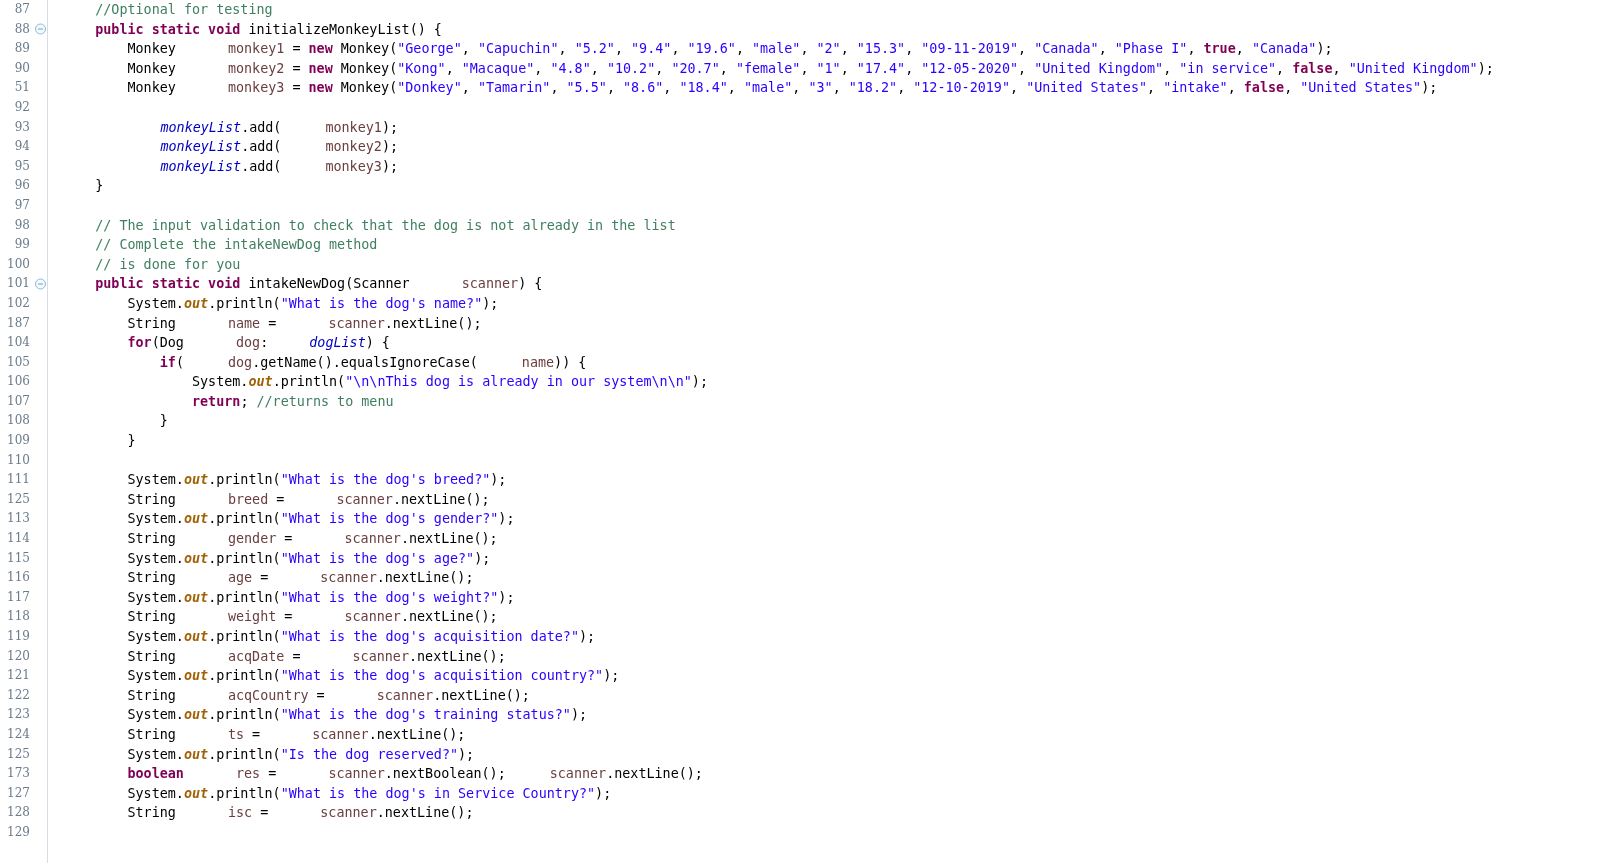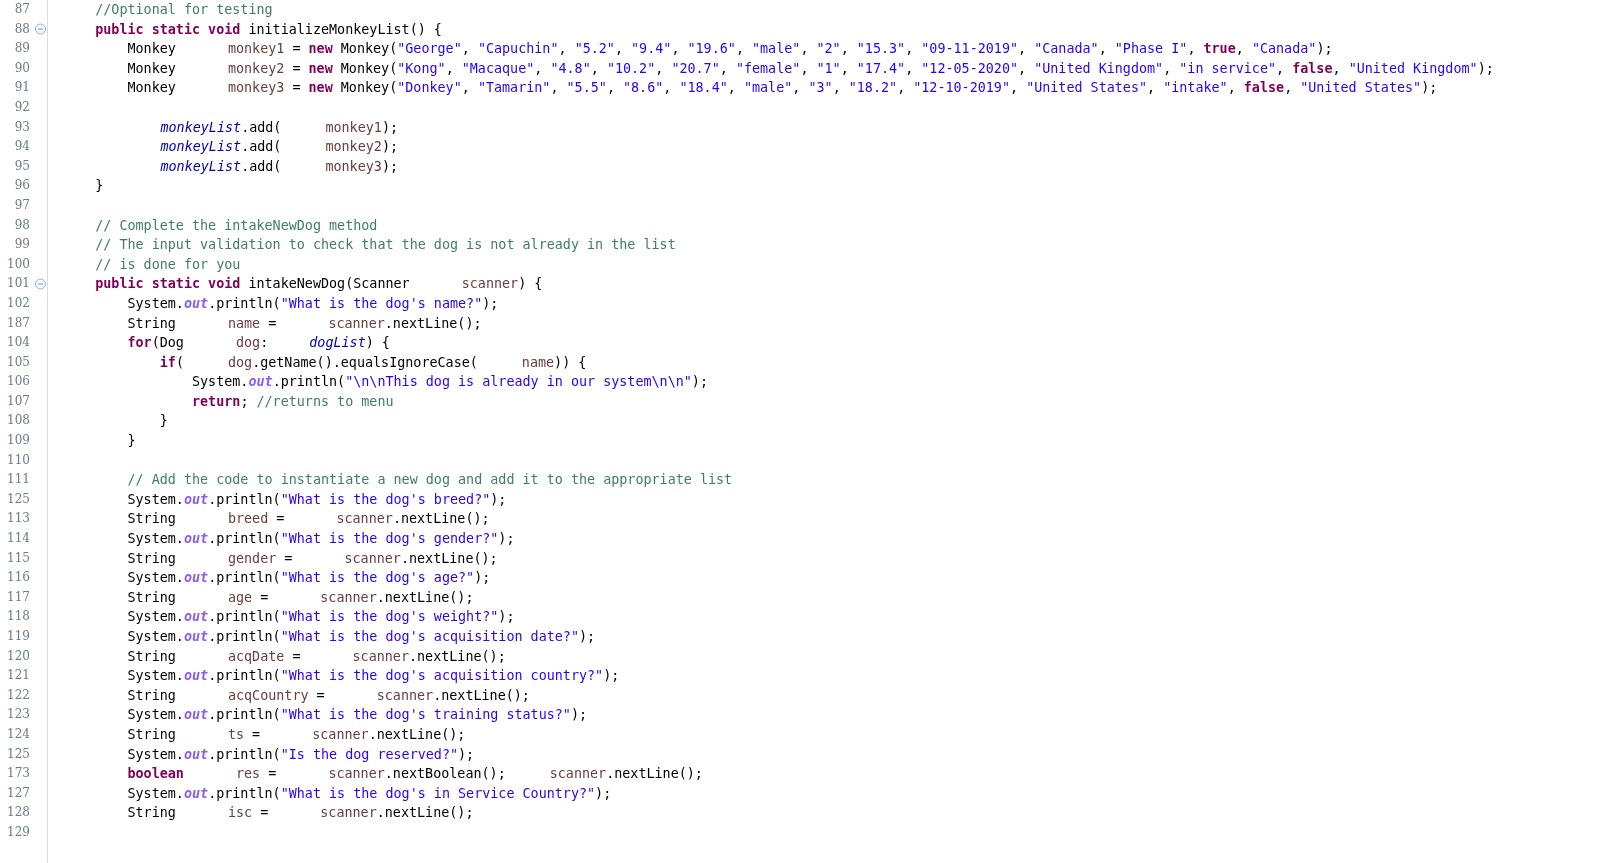--- a/index.html
+++ b/index.html
@@ -71,35 +71,35 @@
     line-height: 19.6px;
     white-space: pre;
     padding-left: 15px;
     color: #000000;
   }
   
   .kw   { color: #7f0055; font-weight: bold; }
   .str  { color: #2a00ff; }
   .cmt  { color: #3f7f5f; }
   .fld  { color: #0000c0; font-style: italic; margin-left: 33px; }
-  .sfld { color: #8b5cf6; font-weight: bold; font-style: italic; }
+  .sfld { color: #a16207; font-weight: bold; font-style: italic; }
   .var  { color: #6a3e3e; margin-left: 44px; }
   .pl   { color: #000000; }
 </style>
 </head>
 <body>
 
 <div id="editor">
 
   <div id="gutter">
       <div class="gl"><span>87</span></div>
       <div class="gl"><span>88</span><span class="fold"></span></div>
       <div class="gl"><span>89</span></div>
       <div class="gl"><span>90</span></div>
-      <div class="gl"><span>91</span></div>
+      <div class="gl"><span>51</span></div>
       <div class="gl"><span>92</span></div>
       <div class="gl"><span>93</span></div>
       <div class="gl"><span>94</span></div>
       <div class="gl"><span>95</span></div>
       <div class="gl"><span>96</span></div>
       <div class="gl"><span>97</span></div>
       <div class="gl"><span>98</span></div>
       <div class="gl"><span>99</span></div>
       <div class="gl"><span>100</span></div>
       <div class="gl"><span>101</span><span class="fold"></span></div>
@@ -138,41 +138,41 @@
       <div class="ln"><span class="pl">    </span><span class="kw">public static void</span><span class="pl"> initializeMonkeyList() {</span></div>
       <div class="ln"><span class="pl">        Monkey </span><span class="var">monkey1</span><span class="pl"> = </span><span class="kw">new</span><span class="pl"> Monkey(</span><span class="str">"George"</span><span class="pl">, </span><span class="str">"Capuchin"</span><span class="pl">, </span><span class="str">"5.2"</span><span class="pl">, </span><span class="str">"9.4"</span><span class="pl">, </span><span class="str">"19.6"</span><span class="pl">, </span><span class="str">"male"</span><span class="pl">, </span><span class="str">"2"</span><span class="pl">, </span><span class="str">"15.3"</span><span class="pl">, </span><span class="str">"09-11-2019"</span><span class="pl">, </span><span class="str">"Canada"</span><span class="pl">, </span><span class="str">"Phase I"</span><span class="pl">, </span><span class="kw">true</span><span class="pl">, </span><span class="str">"Canada"</span><span class="pl">);</span></div>
       <div class="ln"><span class="pl">        Monkey </span><span class="var">monkey2</span><span class="pl"> = </span><span class="kw">new</span><span class="pl"> Monkey(</span><span class="str">"Kong"</span><span class="pl">, </span><span class="str">"Macaque"</span><span class="pl">, </span><span class="str">"4.8"</span><span class="pl">, </span><span class="str">"10.2"</span><span class="pl">, </span><span class="str">"20.7"</span><span class="pl">, </span><span class="str">"female"</span><span class="pl">, </span><span class="str">"1"</span><span class="pl">, </span><span class="str">"17.4"</span><span class="pl">, </span><span class="str">"12-05-2020"</span><span class="pl">, </span><span class="str">"United Kingdom"</span><span class="pl">, </span><span class="str">"in service"</span><span class="pl">, </span><span class="kw">false</span><span class="pl">, </span><span class="str">"United Kingdom"</span><span class="pl">);</span></div>
       <div class="ln"><span class="pl">        Monkey </span><span class="var">monkey3</span><span class="pl"> = </span><span class="kw">new</span><span class="pl"> Monkey(</span><span class="str">"Donkey"</span><span class="pl">, </span><span class="str">"Tamarin"</span><span class="pl">, </span><span class="str">"5.5"</span><span class="pl">, </span><span class="str">"8.6"</span><span class="pl">, </span><span class="str">"18.4"</span><span class="pl">, </span><span class="str">"male"</span><span class="pl">, </span><span class="str">"3"</span><span class="pl">, </span><span class="str">"18.2"</span><span class="pl">, </span><span class="str">"12-10-2019"</span><span class="pl">, </span><span class="str">"United States"</span><span class="pl">, </span><span class="str">"intake"</span><span class="pl">, </span><span class="kw">false</span><span class="pl">, </span><span class="str">"United States"</span><span class="pl">);</span></div>
       <div class="ln">&nbsp;</div>
       <div class="ln"><span class="pl">        </span><span class="fld">monkeyList</span><span class="pl">.add(</span><span class="var">monkey1</span><span class="pl">);</span></div>
       <div class="ln"><span class="pl">        </span><span class="fld">monkeyList</span><span class="pl">.add(</span><span class="var">monkey2</span><span class="pl">);</span></div>
       <div class="ln"><span class="pl">        </span><span class="fld">monkeyList</span><span class="pl">.add(</span><span class="var">monkey3</span><span class="pl">);</span></div>
       <div class="ln"><span class="pl">    }</span></div>
       <div class="ln">&nbsp;</div>
+      <div class="ln"><span class="pl">    </span><span class="cmt">// The input validation to check that the dog is not already in the list</span></div>
       <div class="ln"><span class="pl">    </span><span class="cmt">// Complete the intakeNewDog method</span></div>
-      <div class="ln"><span class="pl">    </span><span class="cmt">// The input validation to check that the dog is not already in the list</span></div>
       <div class="ln"><span class="pl">    </span><span class="cmt">// is done for you</span></div>
       <div class="ln"><span class="pl">    </span><span class="kw">public static void</span><span class="pl"> intakeNewDog(Scanner </span><span class="var">scanner</span><span class="pl">) {</span></div>
       <div class="ln"><span class="pl">        System.</span><span class="sfld">out</span><span class="pl">.println(</span><span class="str">"What is the dog's name?"</span><span class="pl">);</span></div>
       <div class="ln"><span class="pl">        String </span><span class="var">name</span><span class="pl"> = </span><span class="var">scanner</span><span class="pl">.nextLine();</span></div>
       <div class="ln"><span class="pl">        </span><span class="kw">for</span><span class="pl">(Dog </span><span class="var">dog</span><span class="pl">: </span><span class="fld">dogList</span><span class="pl">) {</span></div>
       <div class="ln"><span class="pl">            </span><span class="kw">if</span><span class="pl">(</span><span class="var">dog</span><span class="pl">.getName().equalsIgnoreCase(</span><span class="var">name</span><span class="pl">)) {</span></div>
       <div class="ln"><span class="pl">                System.</span><span class="sfld">out</span><span class="pl">.println(</span><span class="str">"\n\nThis dog is already in our system\n\n"</span><span class="pl">);</span></div>
       <div class="ln"><span class="pl">                </span><span class="kw">return</span><span class="pl">; </span><span class="cmt">//returns to menu</span></div>
       <div class="ln"><span class="pl">            }</span></div>
       <div class="ln"><span class="pl">        }</span></div>
       <div class="ln">&nbsp;</div>
-      <div class="ln"><span class="pl">        </span><span class="cmt">// Add the code to instantiate a new dog and add it to the appropriate list</span></div>
       <div class="ln"><span class="pl">        System.</span><span class="sfld">out</span><span class="pl">.println(</span><span class="str">"What is the dog's breed?"</span><span class="pl">);</span></div>
       <div class="ln"><span class="pl">        String </span><span class="var">breed</span><span class="pl"> = </span><span class="var">scanner</span><span class="pl">.nextLine();</span></div>
       <div class="ln"><span class="pl">        System.</span><span class="sfld">out</span><span class="pl">.println(</span><span class="str">"What is the dog's gender?"</span><span class="pl">);</span></div>
       <div class="ln"><span class="pl">        String </span><span class="var">gender</span><span class="pl"> = </span><span class="var">scanner</span><span class="pl">.nextLine();</span></div>
       <div class="ln"><span class="pl">        System.</span><span class="sfld">out</span><span class="pl">.println(</span><span class="str">"What is the dog's age?"</span><span class="pl">);</span></div>
       <div class="ln"><span class="pl">        String </span><span class="var">age</span><span class="pl"> = </span><span class="var">scanner</span><span class="pl">.nextLine();</span></div>
       <div class="ln"><span class="pl">        System.</span><span class="sfld">out</span><span class="pl">.println(</span><span class="str">"What is the dog's weight?"</span><span class="pl">);</span></div>
+      <div class="ln"><span class="pl">        String </span><span class="var">weight</span><span class="pl"> = </span><span class="var">scanner</span><span class="pl">.nextLine();</span></div>
       <div class="ln"><span class="pl">        System.</span><span class="sfld">out</span><span class="pl">.println(</span><span class="str">"What is the dog's acquisition date?"</span><span class="pl">);</span></div>
       <div class="ln"><span class="pl">        String </span><span class="var">acqDate</span><span class="pl"> = </span><span class="var">scanner</span><span class="pl">.nextLine();</span></div>
       <div class="ln"><span class="pl">        System.</span><span class="sfld">out</span><span class="pl">.println(</span><span class="str">"What is the dog's acquisition country?"</span><span class="pl">);</span></div>
       <div class="ln"><span class="pl">        String </span><span class="var">acqCountry</span><span class="pl"> = </span><span class="var">scanner</span><span class="pl">.nextLine();</span></div>
       <div class="ln"><span class="pl">        System.</span><span class="sfld">out</span><span class="pl">.println(</span><span class="str">"What is the dog's training status?"</span><span class="pl">);</span></div>
       <div class="ln"><span class="pl">        String </span><span class="var">ts</span><span class="pl"> = </span><span class="var">scanner</span><span class="pl">.nextLine();</span></div>
       <div class="ln"><span class="pl">        System.</span><span class="sfld">out</span><span class="pl">.println(</span><span class="str">"Is the dog reserved?"</span><span class="pl">);</span></div>
       <div class="ln"><span class="pl">        </span><span class="kw">boolean</span><span class="pl"> </span><span class="var">res</span><span class="pl"> = </span><span class="var">scanner</span><span class="pl">.nextBoolean();</span><span class="var">scanner</span><span class="pl">.nextLine();</span></div>
       <div class="ln"><span class="pl">        System.</span><span class="sfld">out</span><span class="pl">.println(</span><span class="str">"What is the dog's in Service Country?"</span><span class="pl">);</span></div>
       <div class="ln"><span class="pl">        String </span><span class="var">isc</span><span class="pl"> = </span><span class="var">scanner</span><span class="pl">.nextLine();</span></div>

